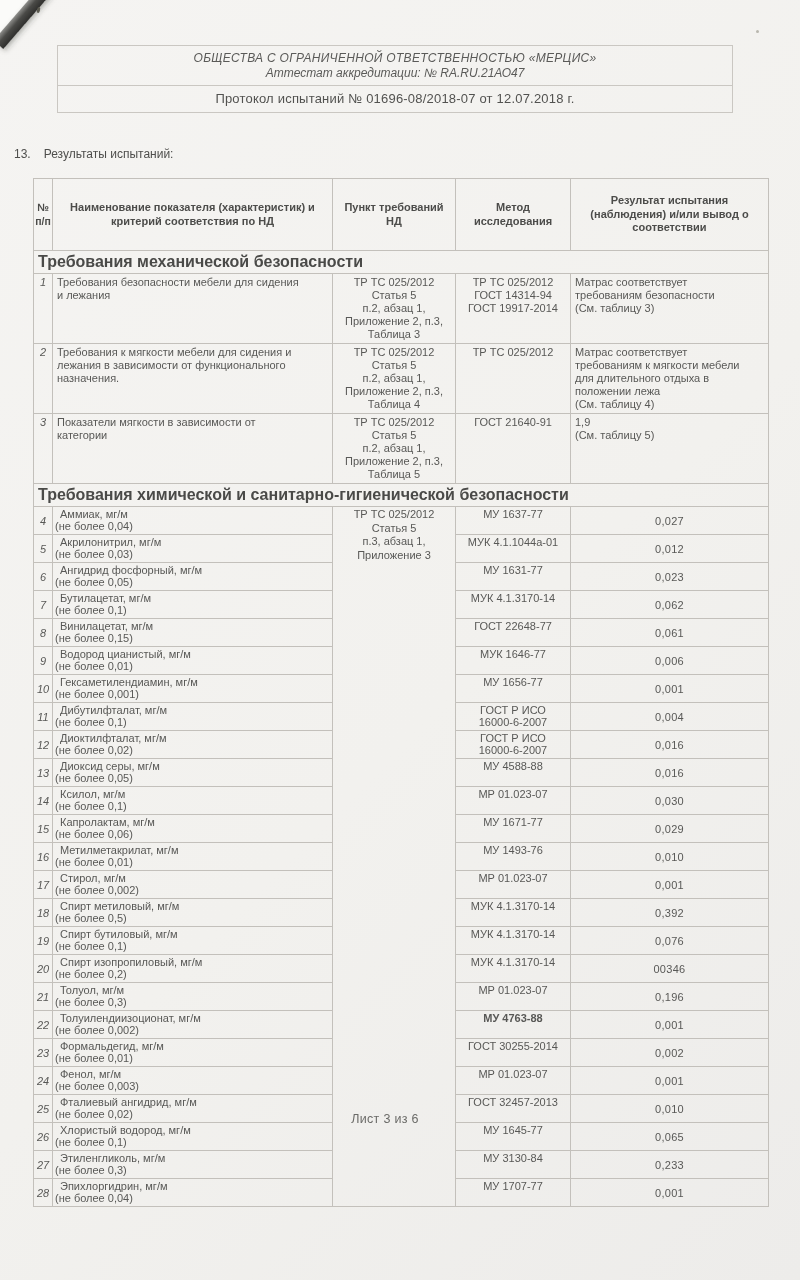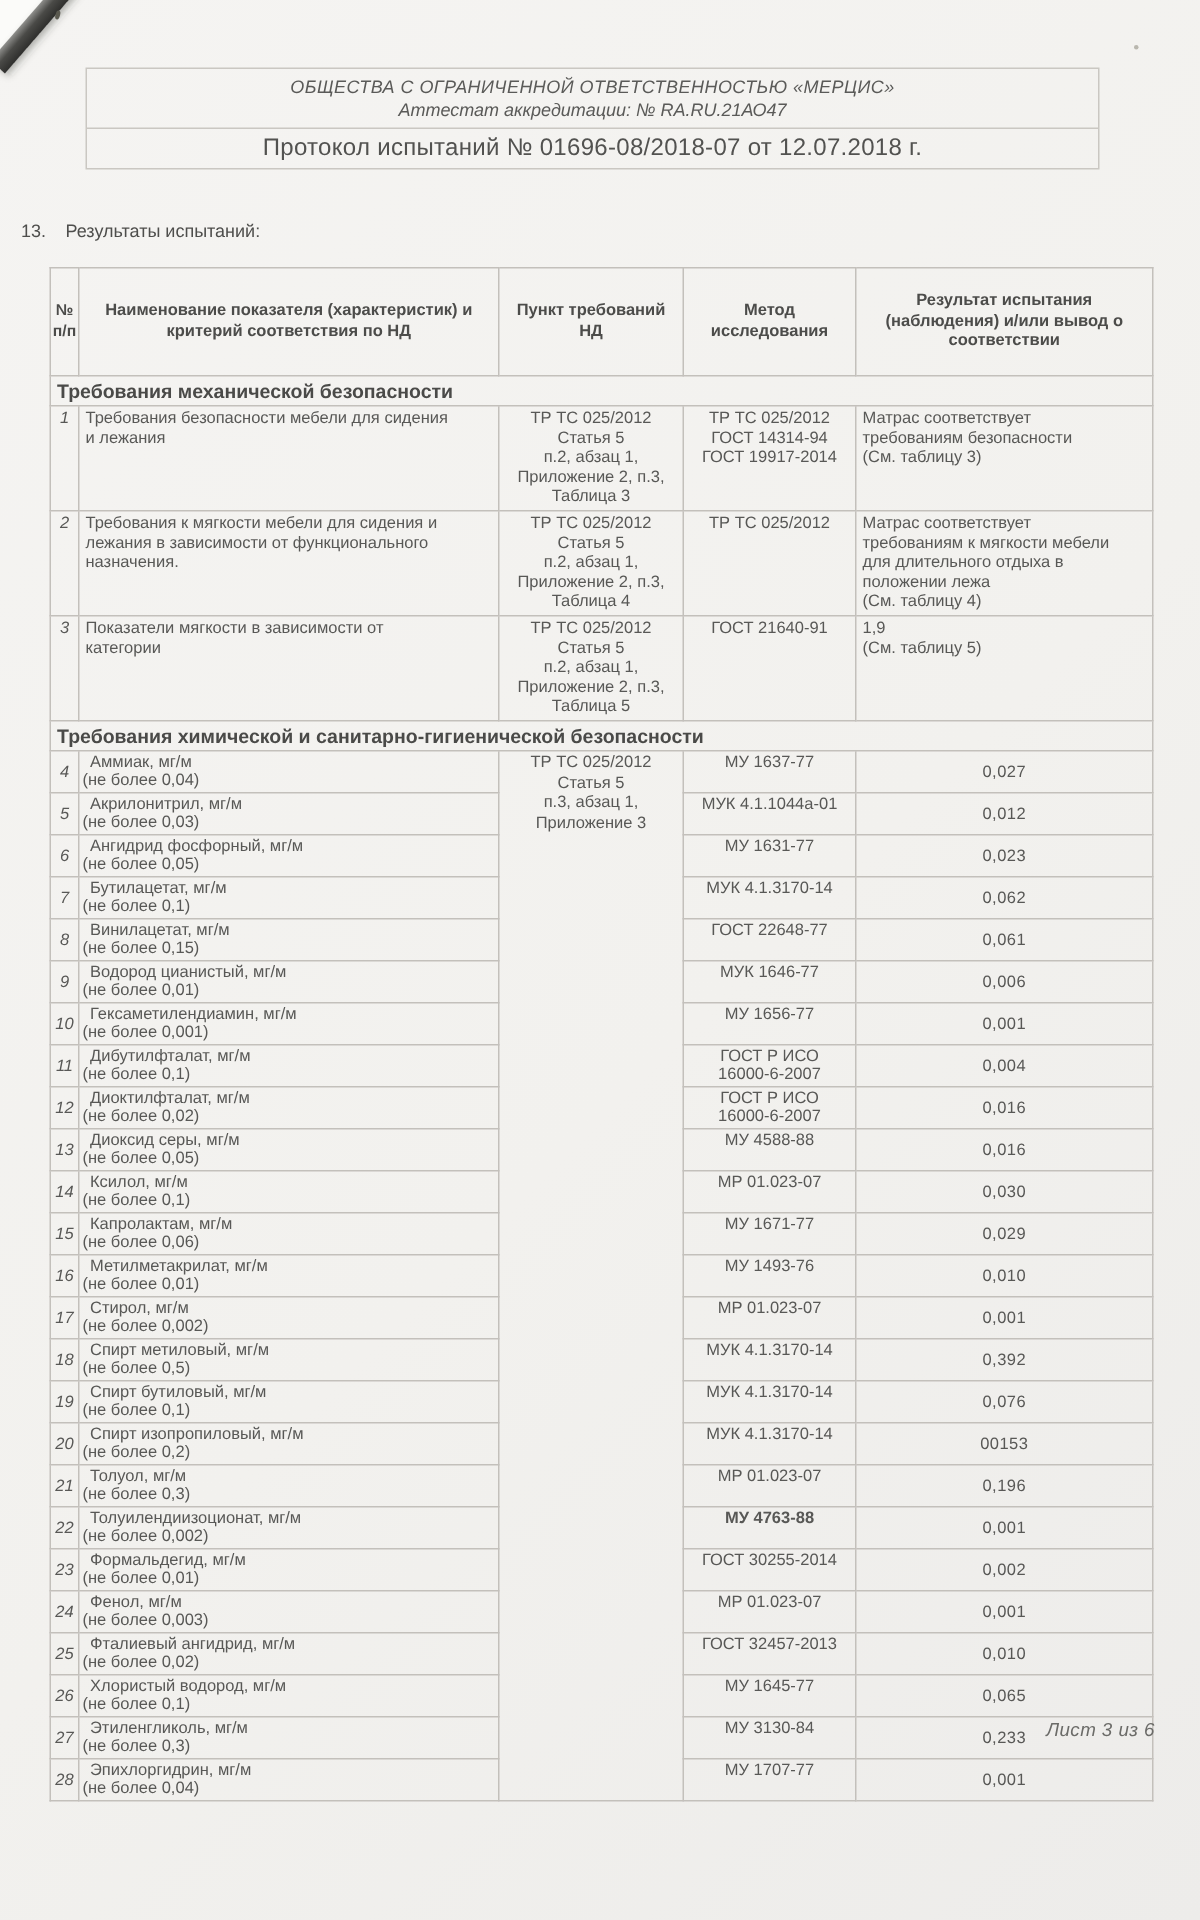--- a/index.html
+++ b/index.html
@@ -33,41 +33,41 @@
     border:1px solid #cac7c2;
   }
   .accred-top{padding:5px 8px 4px;text-align:center;}
   .org-line{
     font-style:italic;font-size:12px;line-height:15px;letter-spacing:.3px;
     color:#5a5a58;white-space:nowrap;
   }
   .accred-num{font-style:italic;font-size:12px;line-height:15px;color:#5a5a58;}
   .accred-bottom{
     border-top:1px solid #cac7c2;height:26px;line-height:26px;
-    text-align:center;font-size:16px;color:#525250;letter-spacing:.2px;
+    text-align:center;font-size:13px;color:#525250;letter-spacing:.2px;
   }
 
   
   .heading13{position:absolute;left:14px;top:147px;font-size:12px;color:#4e4e4c;}
   .heading13 .no{margin-right:13px;}
 
   
   .tbl-wrap{position:absolute;left:33px;top:178px;}
   table{border-collapse:collapse;table-layout:fixed;width:735px;}
   col.c1{width:19px;} col.c2{width:280px;} col.c3{width:123px;}
   col.c4{width:115px;} col.c5{width:198px;}
   td,th{border:1px solid #c3c0bb;}
   th{
     height:67px;font-weight:bold;font-size:11px;line-height:13.5px;
     color:#4c4c4a;text-align:center;vertical-align:middle;padding:2px 6px;
     white-space:pre-line;
   }
   th.th-num{padding:2px 0;font-size:10.5px;}
   .section-row td{
-    font-weight:bold;font-size:13px;color:#4a4a48;
+    font-weight:bold;font-size:16px;color:#4a4a48;
     padding:2px 0 2px 4px;height:13px;text-align:left;
   }
   tr.mech td{
     font-size:11px;line-height:13px;vertical-align:top;
     padding:2px 4px;white-space:pre-line;color:#585856;
   }
   td.num{
     font-style:italic;text-align:center;vertical-align:middle;
     font-size:11px;color:#6e6e6b;padding:0;
   }
@@ -79,22 +79,22 @@
   .chem-limit{display:block;line-height:11.5px;white-space:nowrap;}
   td.chem-method{text-align:center;vertical-align:top;padding-top:1px;}
   td.chem-result{text-align:center;vertical-align:middle;letter-spacing:.3px;}
   td.chem-punkt{
     vertical-align:top;text-align:center;padding-top:2px;
     line-height:13.5px;white-space:pre-line;
   }
   td.faded{color:#b5b5b0;}
 
   .footer{
-    position:absolute;top:1146px;left:0;width:770px;text-align:right;
-    font-size:12.5px;color:#6b6b68;letter-spacing:.3px;font-style:italic;
+    position:absolute;top:1112px;left:0;width:770px;text-align:center;
+    font-size:12.5px;color:#6b6b68;letter-spacing:.3px;
   }
 </style>
 </head>
 <body>
 
 <div class="page">
 
   <div class="corner-light"></div>
   <div class="corner-band"></div>
   <div class="speck1"></div>
@@ -334,21 +334,21 @@
             <td class="chem-method" style="white-space: pre-line;">МУК 4.1.3170-14</td>
             <td class="chem-result">0,076</td>
           </tr>
           <tr class="chem">
             <td class="num">20</td>
             <td class="name-cell">
               <span class="chem-name">Спирт изопропиловый, мг/м</span>
               <span class="chem-limit">(не более 0,2)</span>
             </td>
             <td class="chem-method" style="white-space: pre-line;">МУК 4.1.3170-14</td>
-            <td class="chem-result">00153</td>
+            <td class="chem-result">00346</td>
           </tr>
           <tr class="chem">
             <td class="num">21</td>
             <td class="name-cell">
               <span class="chem-name">Толуол, мг/м</span>
               <span class="chem-limit">(не более 0,3)</span>
             </td>
             <td class="chem-method" style="white-space: pre-line;">МР 01.023-07</td>
             <td class="chem-result">0,196</td>
           </tr>

